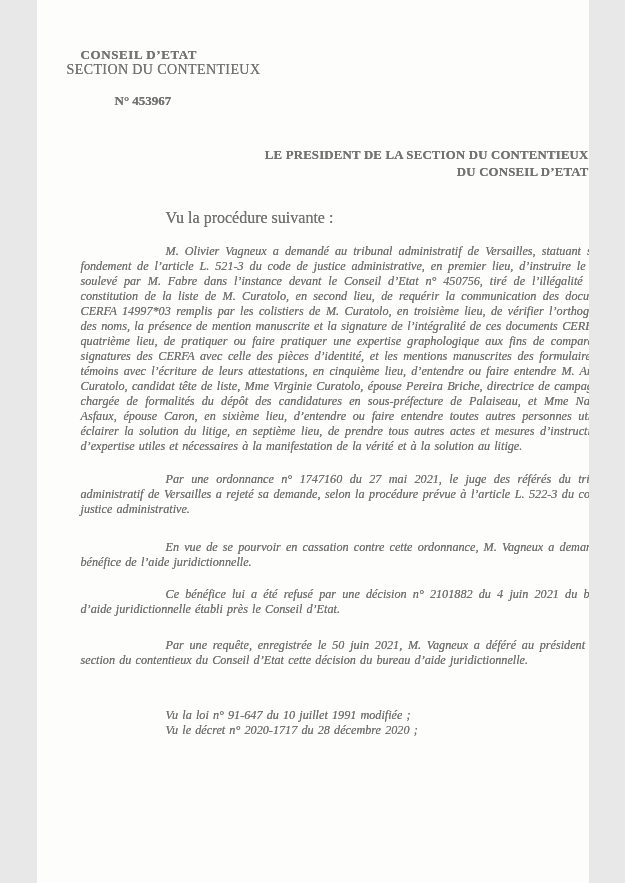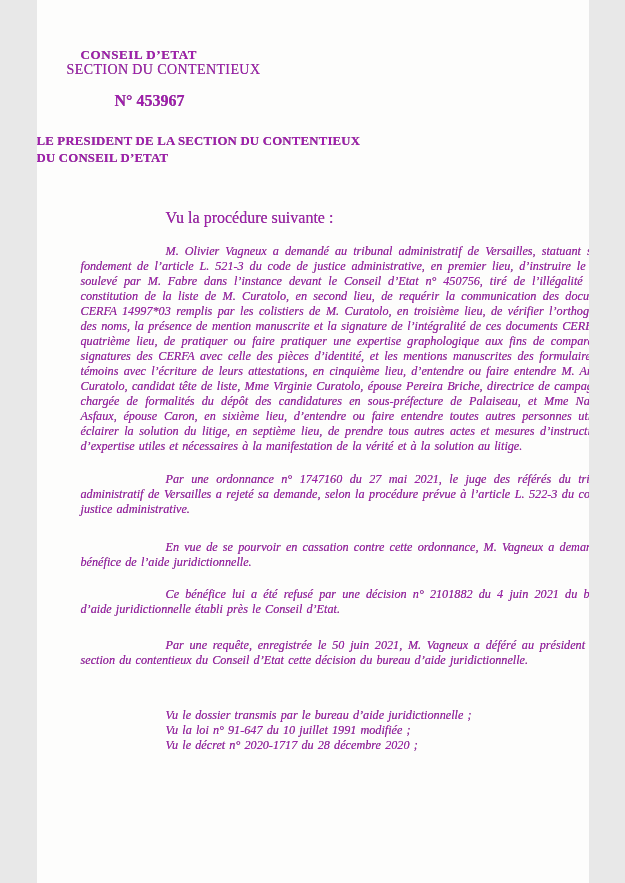--- a/index.html
+++ b/index.html
@@ -8,21 +8,21 @@
     background: #e8e8e8;
   }
   .page {
     position: relative;
     width: 552px;
     height: 883px;
     margin: 0 auto;
     background: #fdfdfc;
     overflow: hidden;
     font-family: "Liberation Serif", "DejaVu Serif", serif;
-    color: #a21caf;
+    color: #737373;
     text-shadow: 0 0 0.45px rgba(70,70,70,0.75);
   }
   .header-institution {
     position: absolute;
     left: 44px;
     top: 47px;
     font-size: 13px;
     font-weight: bold;
     letter-spacing: 0.6px;
     line-height: 15px;
@@ -32,30 +32,30 @@
     left: 30px;
     top: 64px;
     font-size: 14px;
     letter-spacing: 0.4px;
     line-height: 12px;
   }
   .case-number {
     position: absolute;
     left: 78px;
     top: 93px;
-    font-size: 16px;
+    font-size: 13px;
     font-weight: bold;
     line-height: 15px;
   }
   .doc-title {
     position: absolute;
     left: 0;
-    top: 133px;
+    top: 147px;
     width: 100%;
-    text-align: left;
+    text-align: right;
     font-size: 12.8px;
     font-weight: bold;
     line-height: 16.5px;
     letter-spacing: 0.2px;
   }
   .intro-line {
     position: absolute;
     left: 129px;
     top: 210px;
     font-size: 16px;
@@ -105,18 +105,17 @@
 
   <div class="intro-line">Vu la procédure suivante :</div>
 
   <div class="content">
     <p class="gap-a">M. Olivier Vagneux a demandé au tribunal administratif de Versailles, statuant sur le fondement de l’article L. 521-3 du code de justice administrative, en premier lieu, d’instruire le grief, soulevé par M. Fabre dans l’instance devant le Conseil d’Etat n° 450756, tiré de l’illégalité de la constitution de la liste de M. Curatolo, en second lieu, de requérir la communication des documents CERFA 14997*03 remplis par les colistiers de M. Curatolo, en troisième lieu, de vérifier l’orthographe des noms, la présence de mention manuscrite et la signature de l’intégralité de ces documents CERFA, en quatrième lieu, de pratiquer ou faire pratiquer une expertise graphologique aux fins de comparer les signatures des CERFA avec celle des pièces d’identité, et les mentions manuscrites des formulaires des témoins avec l’écriture de leurs attestations, en cinquième lieu, d’entendre ou faire entendre M. Antoine Curatolo, candidat tête de liste, Mme Virginie Curatolo, épouse Pereira Briche, directrice de campagne et chargée de formalités du dépôt des candidatures en sous-préfecture de Palaiseau, et Mme Nathalie Asfaux, épouse Caron, en sixième lieu, d’entendre ou faire entendre toutes autres personnes utiles à éclairer la solution du litige, en septième lieu, de prendre tous autres actes et mesures d’instruction et d’expertise utiles et nécessaires à la manifestation de la vérité et à la solution au litige.</p>
     <p class="gap-b">Par une ordonnance n° 1747160 du 27 mai 2021, le juge des référés du tribunal administratif de Versailles a rejeté sa demande, selon la procédure prévue à l’article L. 522-3 du code de justice administrative.</p>
     <p class="gap-c">En vue de se pourvoir en cassation contre cette ordonnance, M. Vagneux a demandé le bénéfice de l’aide juridictionnelle.</p>
     <p class="gap-d">Ce bénéfice lui a été refusé par une décision n° 2101882 du 4 juin 2021 du bureau d’aide juridictionnelle établi près le Conseil d’Etat.</p>
     <p class="gap-e">Par une requête, enregistrée le 50 juin 2021, M. Vagneux a déféré au président de la section du contentieux du Conseil d’Etat cette décision du bureau d’aide juridictionnelle.</p>
 
-    <p class="visa">Vu le dossier transmis par le bureau d’aide juridictionnelle ;</p>
     <p class="visa">Vu la loi n° 91-647 du 10 juillet 1991 modifiée ;</p>
     <p class="visa">Vu le décret n° 2020-1717 du 28 décembre 2020 ;</p>
   </div>
 
 </div>
 
 </body></html>

